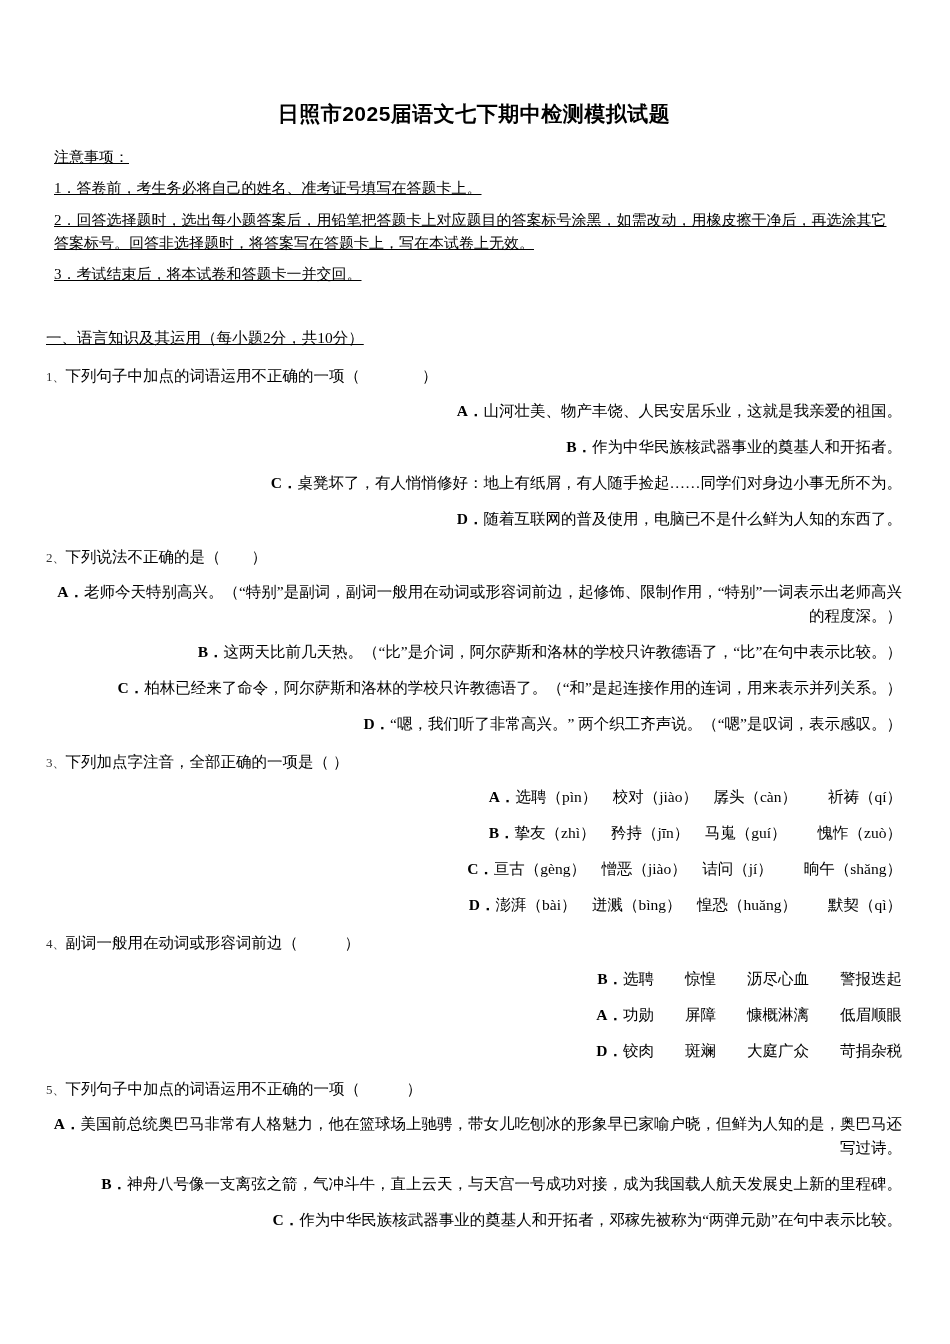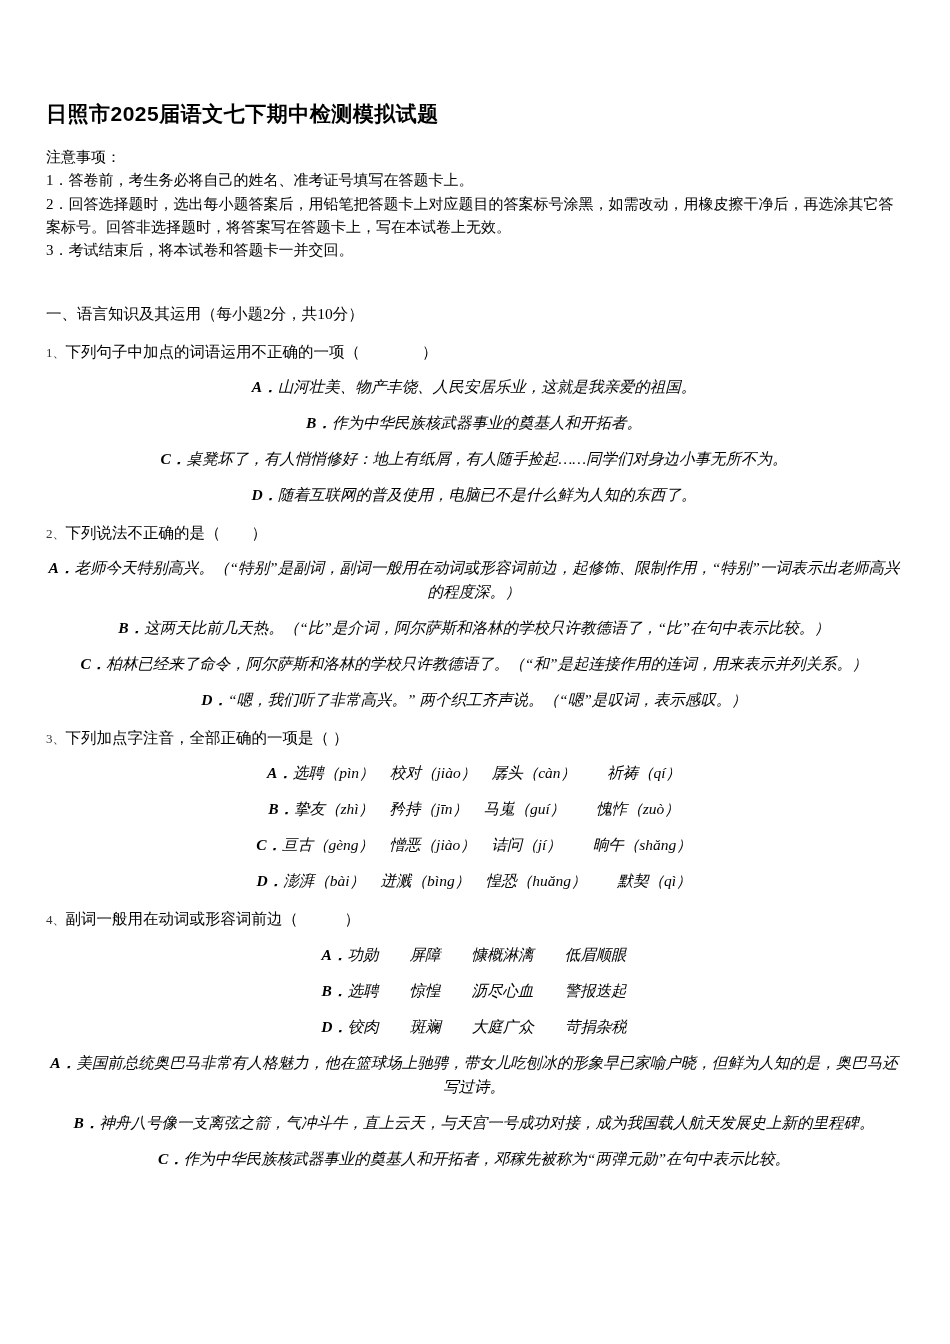--- a/index.html
+++ b/index.html
@@ -15,46 +15,47 @@
     width: 950px;
     height: 1344px;
     padding: 100px 48px 0 46px;
     background: #ffffff;
     overflow: hidden;
   }
   .title {
     font-family: "Liberation Sans", "DejaVu Sans", sans-serif;
     font-size: 21px;
     font-weight: 700;
+    text-align: center;
     letter-spacing: 0.5px;
     margin-bottom: 18px;
   }
   .notice { font-size: 15px; line-height: 1.55; }
-  .notice p { margin: 0; }
+  .notice p { margin: 8px; text-decoration: underline; }
   .section-heading {
     font-size: 15.5px;
     margin-top: 40px;
     line-height: 1.5;
+    text-decoration: underline;
   }
   .question { margin-top: 4px; }
   .stem {
     font-size: 15.5px;
     line-height: 1.5;
     margin-top: 14px;
   }
   .qnum {
     font-size: 13px;
     color: #333333;
   }
   .option {
     font-size: 15.5px;
     line-height: 1.55;
     margin-top: 12px;
-    text-align: center;
-    font-style: italic;
+    text-align: right;
   }
   .opt-label { font-weight: 700; }
 </style>
 </head>
 <body>
 
 <div class="page">
 
   <h1 class="title">日照市2025届语文七下期中检测模拟试题</h1>
 
@@ -86,24 +87,25 @@
   <div class="question">
     <p class="stem"><span class="qnum">3、</span><span>下列加点字注音，全部正确的一项是（ ）</span></p>
     <p class="option"><span class="opt-label">A．</span><span>选聘（pìn）　校对（jiào）　孱头（càn）　　祈祷（qí）</span></p>
     <p class="option"><span class="opt-label">B．</span><span>挚友（zhì）　矜持（jīn）　马嵬（guí）　　愧怍（zuò）</span></p>
     <p class="option"><span class="opt-label">C．</span><span>亘古（gèng）　憎恶（jiào）　诘问（jí）　　晌午（shǎng）</span></p>
     <p class="option"><span class="opt-label">D．</span><span>澎湃（bài）　迸溅（bìng）　惶恐（huǎng）　　默契（qì）</span></p>
   </div>
 
   <div class="question">
     <p class="stem"><span class="qnum">4、</span><span>副词一般用在动词或形容词前边（　　　）</span></p>
+    <p class="option"><span class="opt-label">B．</span><span>选聘　　惊惶　　沥尽心血　　警报迭起</span></p>
     <p class="option"><span class="opt-label">A．</span><span>功勋　　屏障　　慷概淋漓　　低眉顺眼</span></p>
-    <p class="option"><span class="opt-label">B．</span><span>选聘　　惊惶　　沥尽心血　　警报迭起</span></p>
     <p class="option"><span class="opt-label">D．</span><span>铰肉　　斑斓　　大庭广众　　苛捐杂税</span></p>
   </div>
 
   <div class="question">
+    <p class="stem"><span class="qnum">5、</span><span>下列句子中加点的词语运用不正确的一项（　　　）</span></p>
     <p class="option"><span class="opt-label">A．</span><span>美国前总统奥巴马非常有人格魅力，他在篮球场上驰骋，带女儿吃刨冰的形象早已家喻户晓，但鲜为人知的是，奥巴马还写过诗。</span></p>
     <p class="option"><span class="opt-label">B．</span><span>神舟八号像一支离弦之箭，气冲斗牛，直上云天，与天宫一号成功对接，成为我国载人航天发展史上新的里程碑。</span></p>
     <p class="option"><span class="opt-label">C．</span><span>作为中华民族核武器事业的奠基人和开拓者，邓稼先被称为“两弹元勋”在句中表示比较。</span></p>
   </div>
 
 </div>
 
 </body></html>

